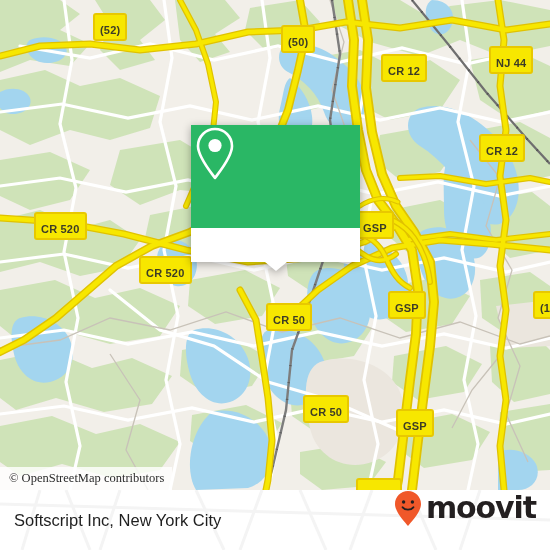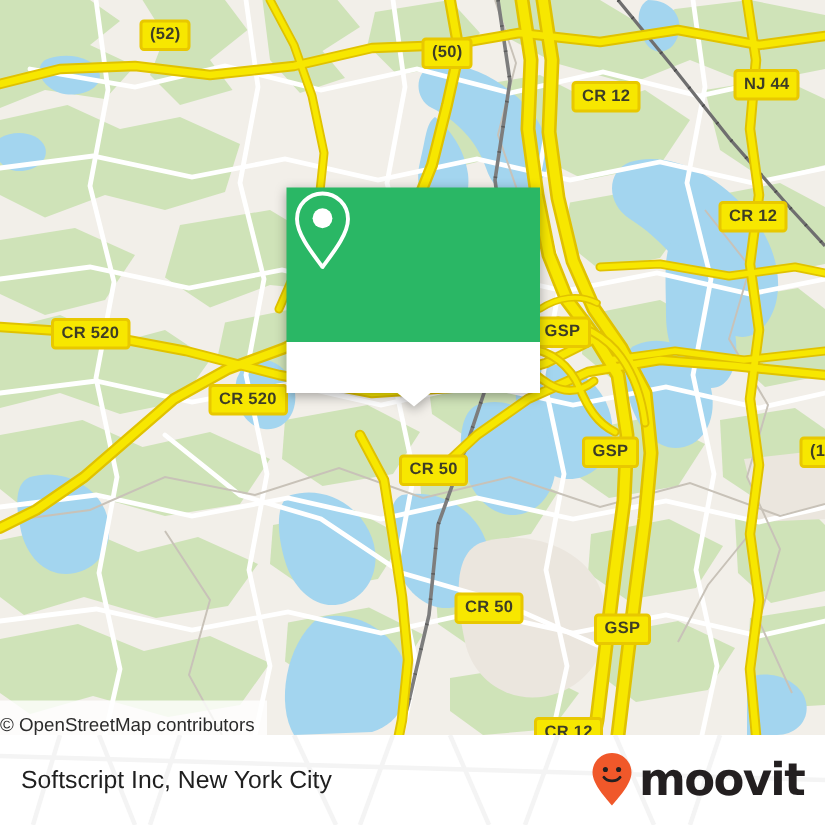--- a/index.html
+++ b/index.html
@@ -14,21 +14,21 @@
   .shield{
     position:absolute;
     background:#f7e700;
     border:2px solid #e8c800;
     border-radius:3px;
     color:#3d3d26;
     font-family:"Liberation Sans",sans-serif;
     font-weight:bold;
     font-size:11px;
     line-height:13px;
-    padding:2px 5px 2px 5px;
+    padding:9px 5px 2px 5px;
     white-space:nowrap;
     box-sizing:border-box;
     letter-spacing:0.2px;
   }
 
   
   #popup{
     position:absolute;
     left:191px;top:125px;
     width:169px;
@@ -57,43 +57,43 @@
     border-right:11px solid transparent;
     border-top:9px solid #ffffff;
   }
 
   
   #attrib{
     position:absolute;
     left:0;top:467px;
     height:23px;
     background:rgba(255,255,255,.80);
-    display:flex;align-items:flex-end;
-    padding:0 8px 0 0;
+    display:flex;align-items:center;
+    padding:0 8px 0 9px;
     font-size:12.5px;
     color:#2b2b2b;
     box-sizing:border-box;
-    font-family:Liberation Sans, sans-serif;
+    font-family:Liberation Serif, serif;
   }
 
   
   #footer{
     position:absolute;left:0;top:490px;width:550px;height:68px;
     background:#ffffff;overflow:hidden;
   }
   #footer-ghost{position:absolute;left:0;top:0;}
   #place-name{
     position:absolute;left:14px;top:0;height:60px;
     display:flex;align-items:center;
     font-size:16.5px;color:#1f1f1f;
     font-family:"Liberation Sans",sans-serif;
   }
   #moovit{
     position:absolute;right:14px;top:0;height:60px;
-    display:flex;align-items:center;gap:3px;
+    display:flex;gap:3px;
   }
   #moovit-word{
     font-family:"DejaVu Sans",sans-serif;
     font-size:30px;font-weight:bold;color:#231f20;letter-spacing:-1.1px;
   }
 </style>
 </head>
 <body>
 
 <div id="app">

